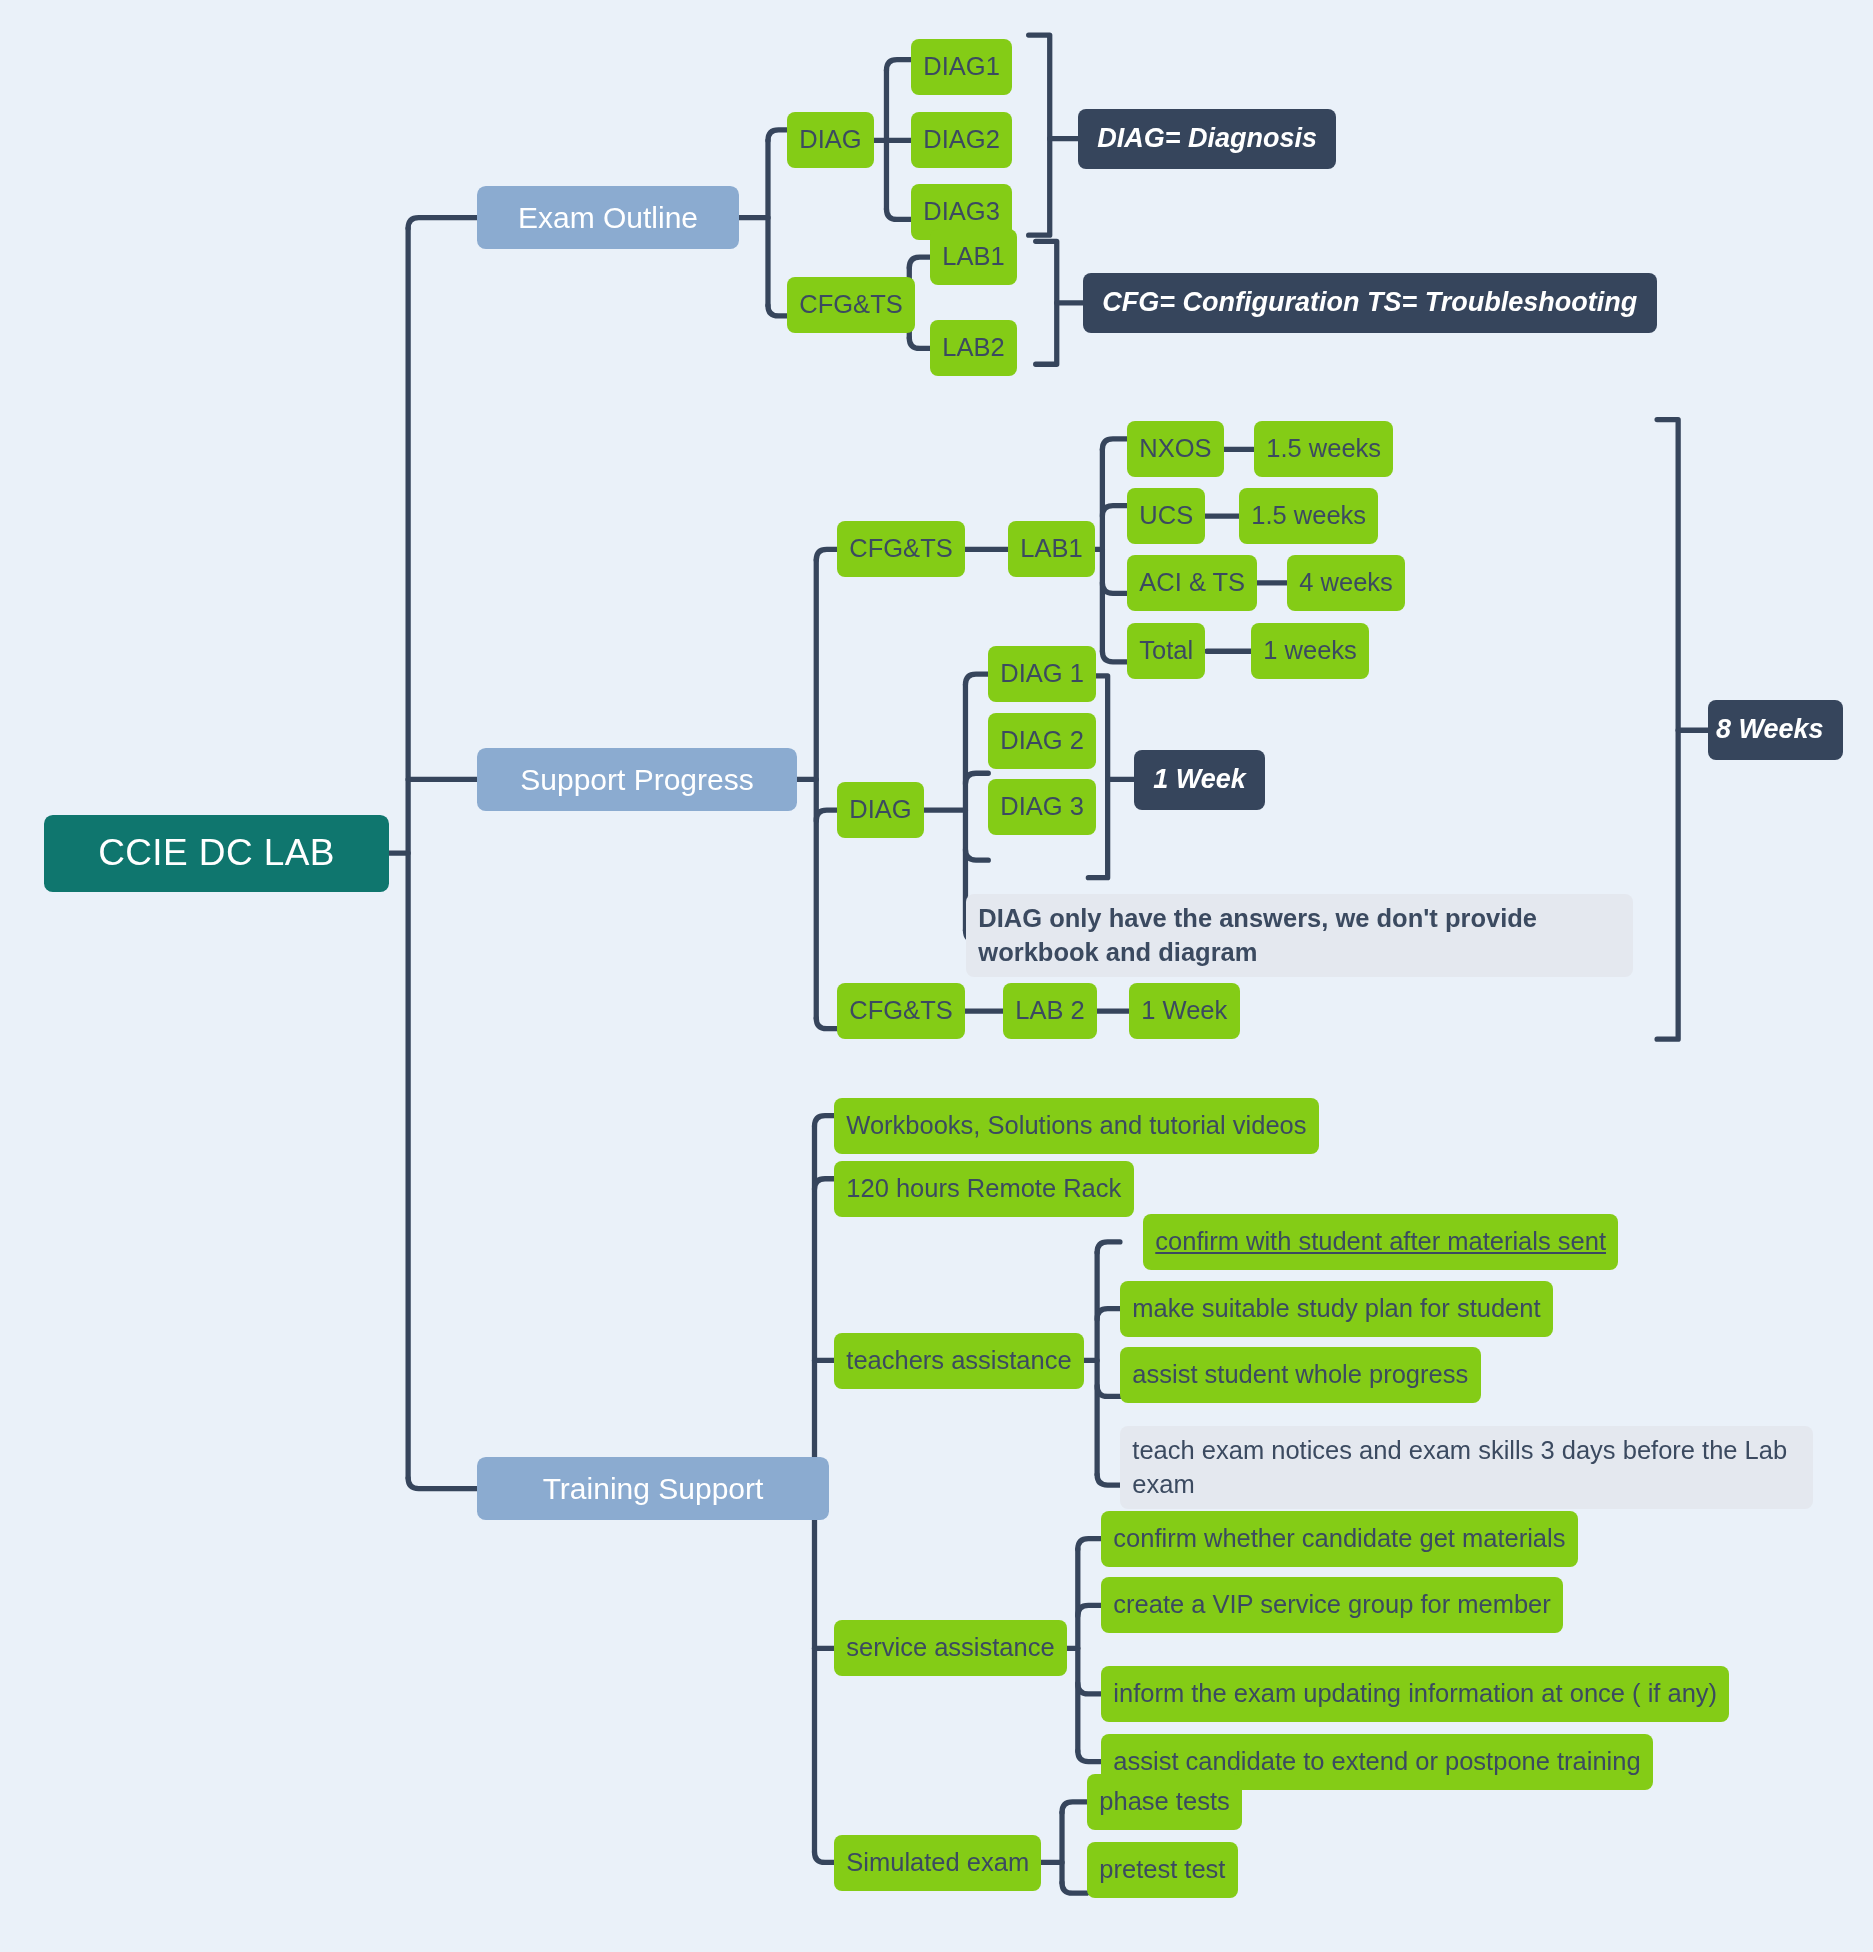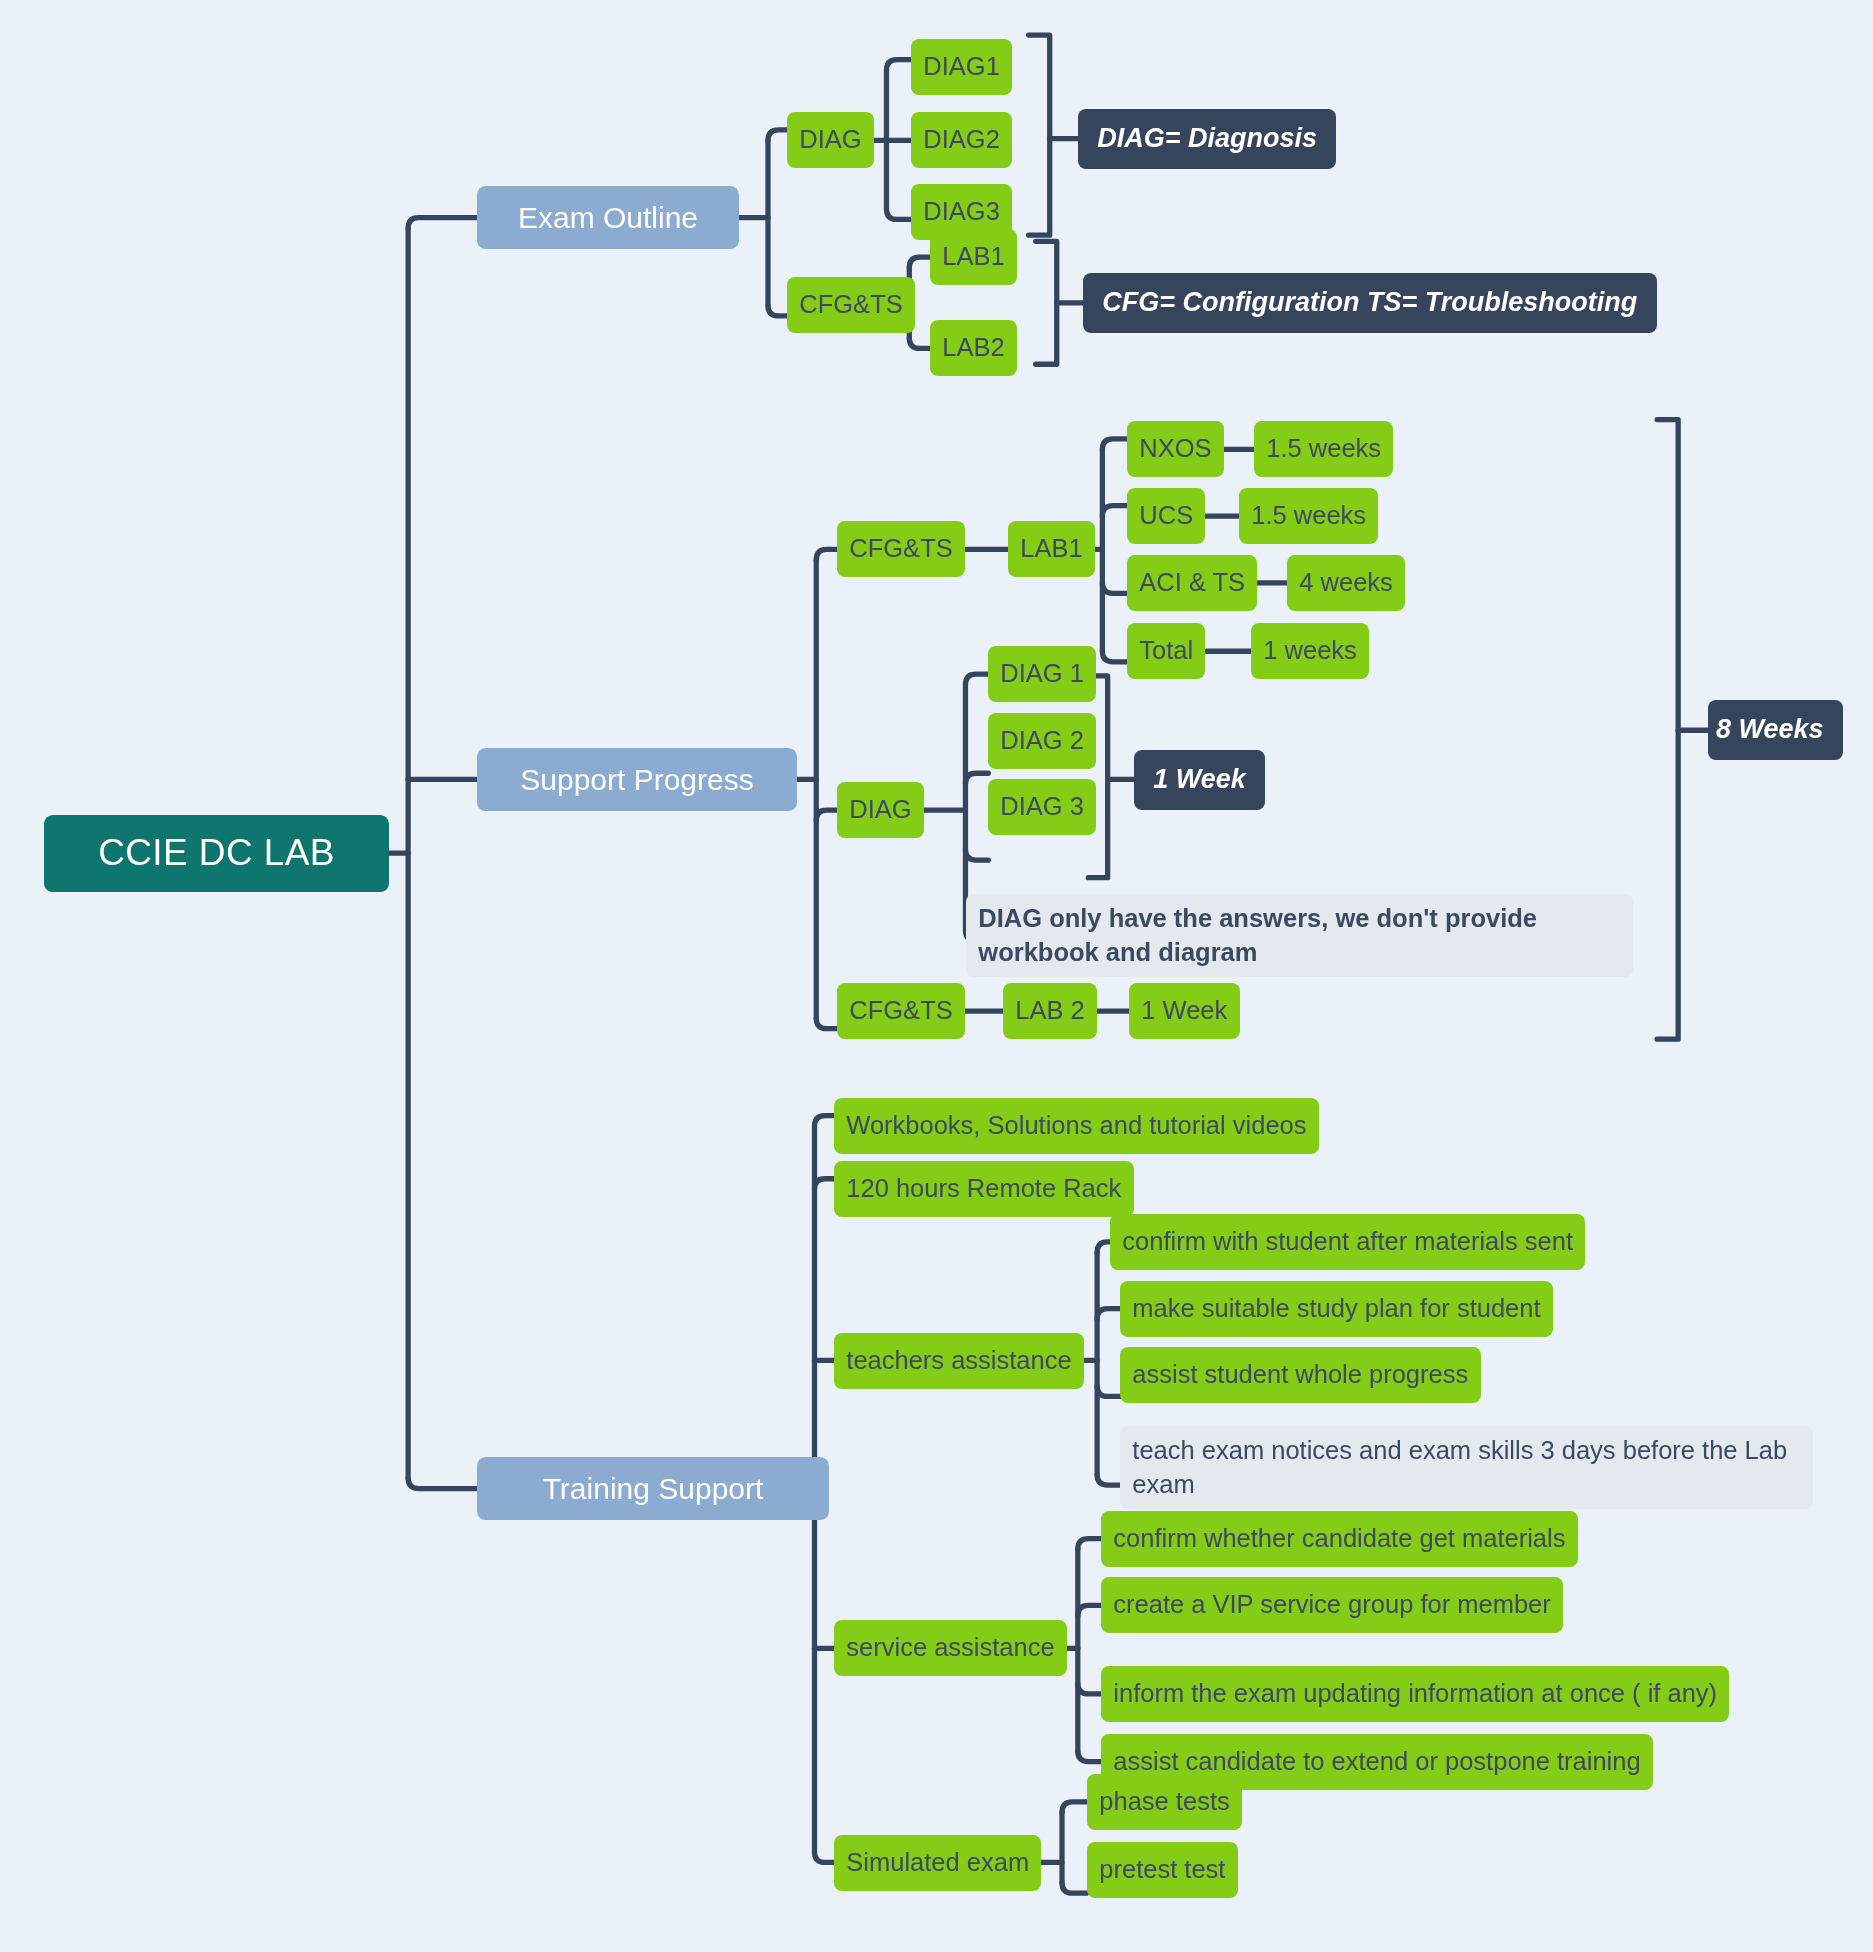--- a/index.html
+++ b/index.html
@@ -314,21 +314,21 @@
     <span>Workbooks, Solutions  and tutorial videos</span>
   </div>
   <div class="node n-plain" style="left:834px; top:1161px; height:56px;">
     <span>120 hours Remote Rack</span>
   </div>
 
   <div class="node n-plain" style="left:834px; top:1333px; height:56px;">
     <span>teachers assistance</span>
   </div>
 
-  <div class="node n-plain" style="left:1110px; top:1214px; height:56px;">
+  <div class="node n-plain" style="left:1143px; top:1214px; height:56px;text-decoration:underline;">
     <span>confirm with student after materials sent</span>
   </div>
   <div class="node n-plain" style="left:1120px; top:1281px; height:56px;">
     <span>make suitable study plan for student</span>
   </div>
   <div class="node n-plain" style="left:1120px; top:1347px; height:56px;">
     <span>assist student whole progress</span>
   </div>
   <div class="n-wrap" style="position:absolute; left:1120px; top:1426px; width:693px;">
     <span> teach exam notices and exam skills 3 days before the Lab exam</span>

